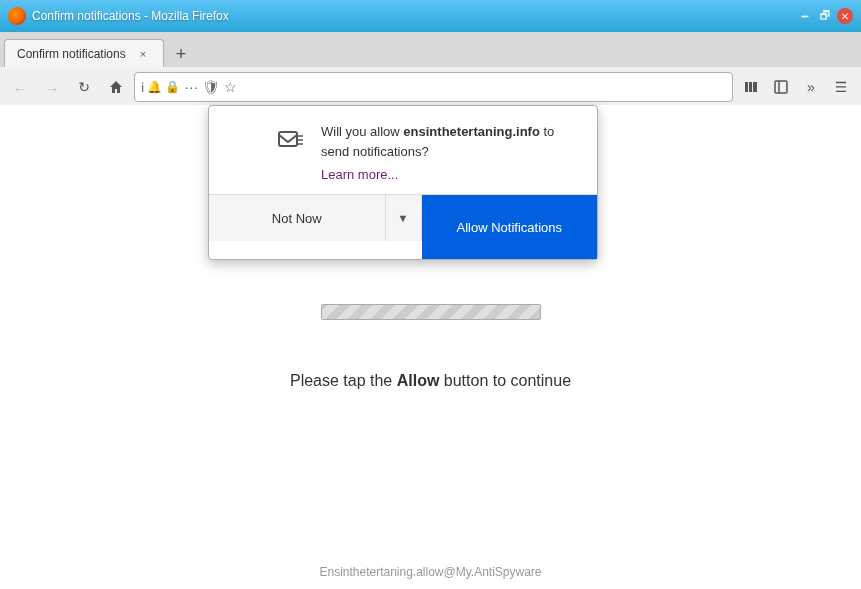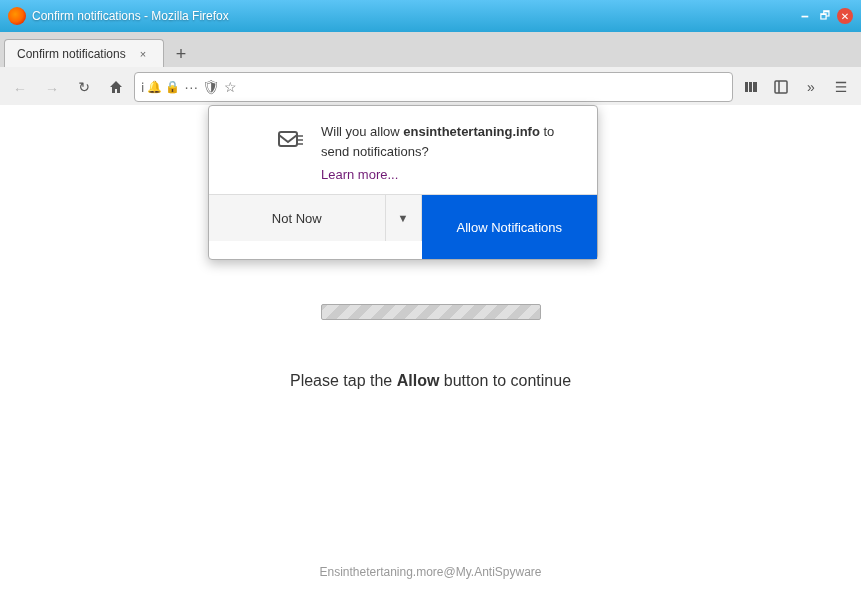--- a/index.html
+++ b/index.html
@@ -361,21 +361,21 @@
     <div class="toolbar-btn">»</div>
     <div class="toolbar-btn">☰</div>
   </div>
 </div>
 
 <div class="page-content">
   <div class="progress-bar"></div>
   <div class="page-message">
     <span>Please tap the </span><strong>Allow</strong><span> button to continue</span>
   </div>
-  <div class="page-footer">Ensinthetertaning.more@My.AntiSpyware</div>
+  <div class="page-footer">Ensinthetertaning.allow@My.AntiSpyware</div>
 </div>
 
 <div class="notification-popup">
   <div class="popup-body">
     <div class="popup-icon">
       <svg width="32" height="32" viewBox="0 0 32 32" fill="none" stroke="#555" stroke-width="2">
         <rect x="4" y="8" width="18" height="14" rx="2"></rect>
         <path d="M4 11l9 7 9-7"></path>
         <path d="M22 12h6M22 16h6M22 20h6" stroke-width="1.5"></path>
       </svg>

